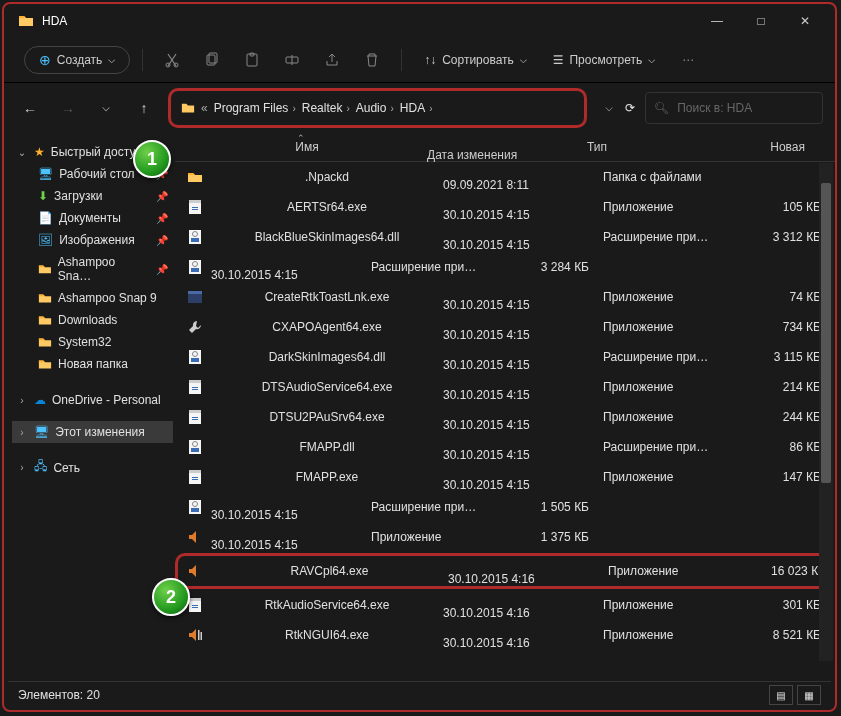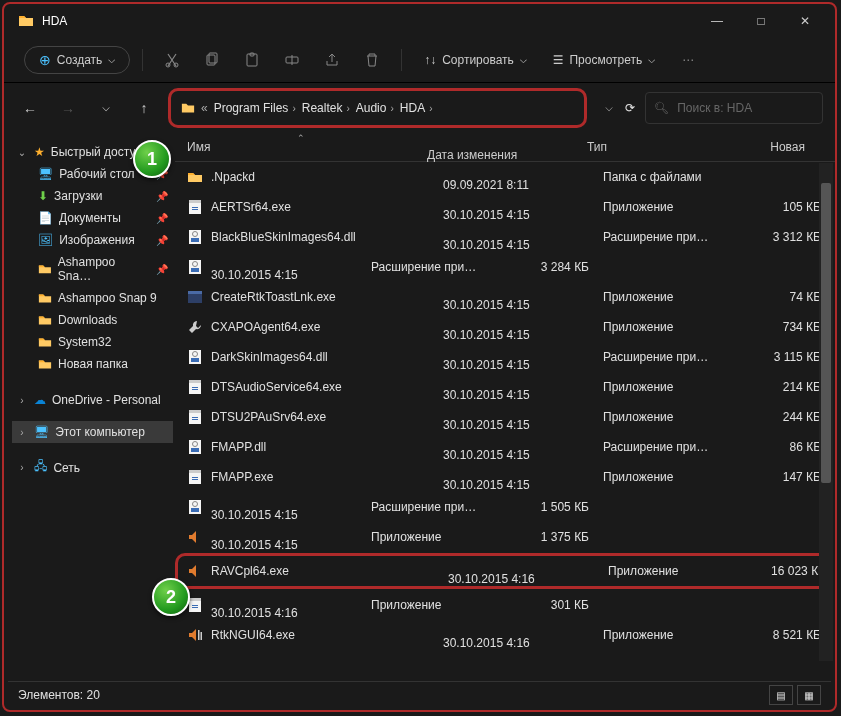--- a/index.html
+++ b/index.html
@@ -24,21 +24,21 @@
   .search{height:30px;width:160px;border:1px solid #333;border-radius:4px;display:flex;align-items:center;padding:0 8px;gap:8px;color:#666;}
   .body{display:flex;height:calc(100% - 150px);}
   .sidebar{width:186px;padding:8px 2px 8px 8px;overflow:hidden;}
   .side-item{display:flex;align-items:center;gap:6px;padding:4px 4px;}
   .side-item.sub{padding-left:26px;}
   .side-item.selected{background:#3a3a3a;}
   .side-item .exp{width:12px;text-align:center;color:#aaa;font-size:10px;}
   .content{flex:1;display:flex;flex-direction:column;position:relative;}
   .col-headers{display:flex;align-items:center;height:28px;padding-left:12px;border-bottom:1px solid #333;color:#ccc;}
   .col{overflow:hidden;text-overflow:ellipsis;white-space:nowrap;}
-  .col.name{width:240px;display:flex;align-items:center;gap:8px;}
+  .col.name{width:240px;display:flex;align-items:center;gap:8px;justify-content:center;}
   .col.date{width:160px;margin-top:16px;}
   .col.type{width:130px;}
   .col.size{width:88px;text-align:right;}
   .sort-arrow{font-size:9px;color:#aaa;position:absolute;top:0;left:122px;}
   .rows{overflow-y:auto;}
   .row{display:flex;align-items:center;height:30px;padding-left:12px;}
   .row .ico{width:16px;height:16px;margin-right:8px;flex:0 0 16px;}
   .row.highlight{border:3px solid #af2a2a;border-radius:10px;margin:1px 6px 1px 0;padding-left:9px;}
   .statusbar{position:absolute;bottom:2px;left:4px;right:4px;height:26px;display:flex;align-items:center;padding:0 10px;border-top:1px solid #333;background:#1a1a1a;}
   .status-btns{margin-left:auto;display:flex;gap:4px;}
@@ -237,21 +237,21 @@
       <div style="height:14px;"></div>
       <div class="side-item">
         <span class="exp">›</span>
         <span style="color:#0a84d6;">☁</span>
         <span>OneDrive - Personal</span>
       </div>
       <div style="height:10px;"></div>
       <div class="side-item selected">
         <span class="exp">›</span>
         <span style="color:#4cc2ff;">🖥</span>
-        <span>Этот компьютер</span>
+        <span>Этот изменения</span>
       </div>
       <div style="height:10px;"></div>
       <div class="side-item">
         <span class="exp">›</span>
         <span style="color:#4cc2ff;">🖧</span>
         <span>Сеть</span>
       </div>
     </div>
 
     <div class="content">
@@ -412,20 +412,21 @@
               <div class="col type">Приложение</div>
               <div class="col size">16 023 КБ</div>
             </div>
             <div class="row">
               <span class="ico"><svg viewBox="0 0 16 16">
                   <rect x="2" y="1" width="12" height="14" fill="#f5f5f5"></rect>
                   <rect x="2" y="1" width="12" height="3" fill="#ccc"></rect>
                   <rect x="5" y="8" width="6" height="1" fill="#3a6cb5"></rect>
                   <rect x="5" y="10" width="6" height="1" fill="#3a6cb5"></rect>
                 </svg></span>
+              <div class="col name" style="width:232px">RtkAudioService64.exe</div>
               <div class="col date">30.10.2015 4:16</div>
               <div class="col type">Приложение</div>
               <div class="col size">301 КБ</div>
             </div>
             <div class="row">
               <span class="ico"><svg viewBox="0 0 16 16">
                   <path fill="#e07b2e" d="M2 6h3l4-4v12l-4-4H2z"></path>
                   <rect x="11" y="3" width="1.5" height="10" fill="#ccc"></rect>
                   <rect x="13.5" y="5" width="1.5" height="8" fill="#ccc"></rect>
                 </svg></span>

